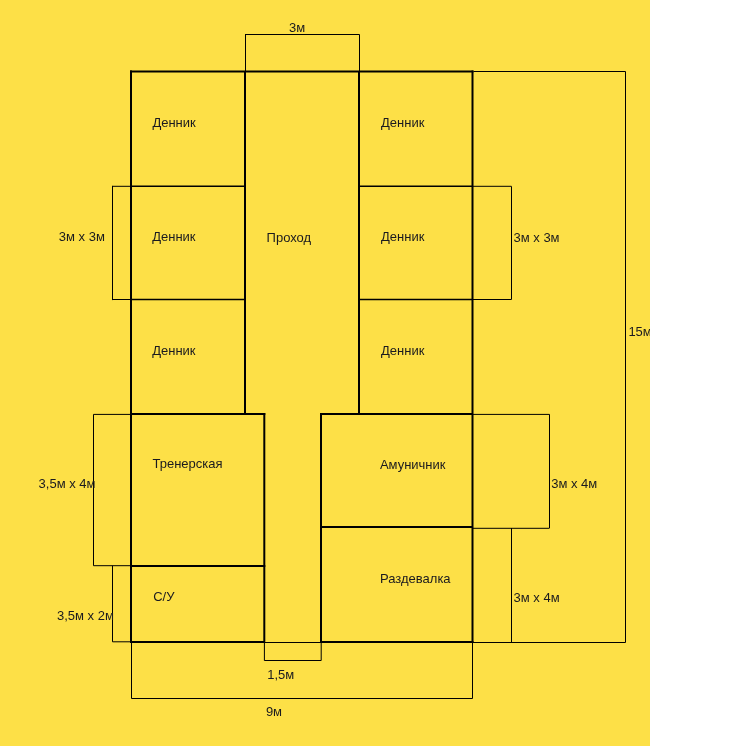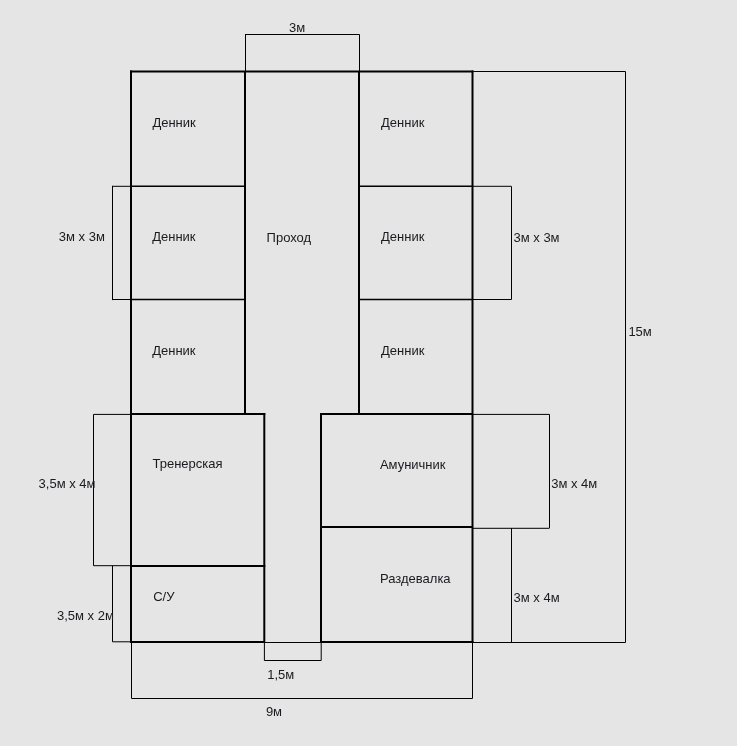--- a/index.html
+++ b/index.html
@@ -1,16 +1,16 @@
 <!DOCTYPE html>
 <html><head>
 <meta charset="utf-8">
 <style>
   html,body{margin:0;padding:0;background:#ffffff;}
-  #canvas{position:relative;width:737px;height:746px;background:#e5e5e5;overflow:hidden;}
+  #canvas{position:relative;width:650px;height:746px;background:#fde047;overflow:hidden;}
   svg{position:absolute;left:0;top:0;}
   text{font-family:"Liberation Sans",sans-serif;font-size:13px;fill:#1a1a1f;}
 </style>
 </head>
 <body>
 <div id="canvas">
 <svg width="737" height="746" viewBox="0 0 737 746" fill="none">
 
   <g stroke="#000" stroke-width="1">
     <line x1="245" y1="34.5" x2="359.5" y2="34.5"></line>

